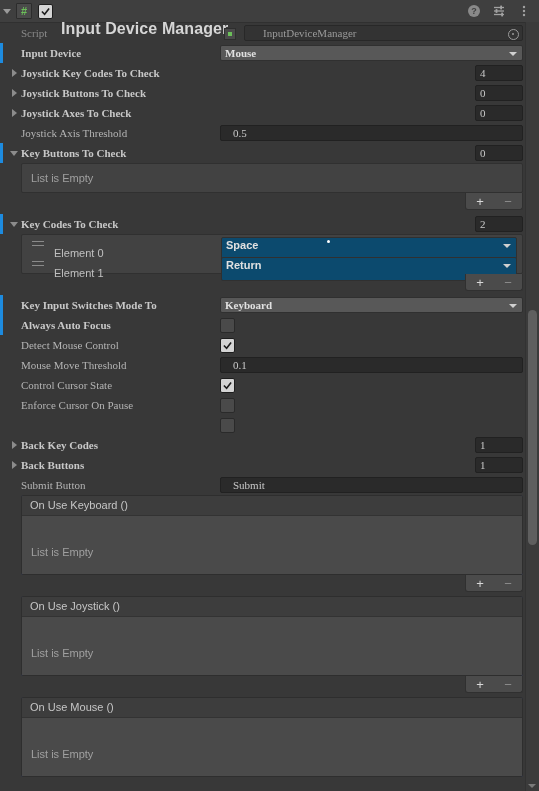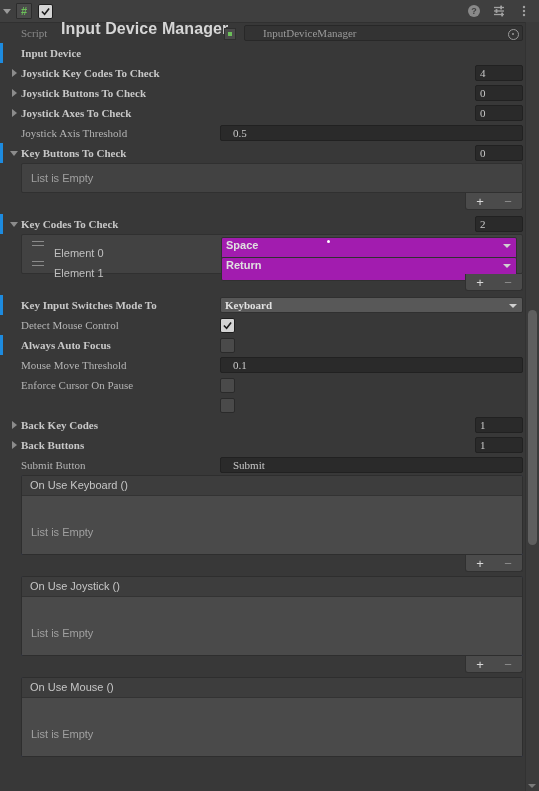--- a/index.html
+++ b/index.html
@@ -210,21 +210,21 @@
   .drag-handle i {
     display: block; height: 1px; background: #8a8a8a; margin-bottom: 3px;
   }
   .elem-lbl {
     position: absolute; left: 32px; top: 8px; height: 20px;
     line-height: 20px; color: #c0c0c0;
   }
   .elem-popup {
     position: absolute; left: 199px; right: 5px; top: 2px; height: 24px;
     box-sizing: border-box;
-    background: #a21caf; border: 1px solid #303030; border-radius: 2px;
+    background: #0c4a6e; border: 1px solid #303030; border-radius: 2px;
     line-height: 14px; padding: 0 4px;
     color: #e0e0e0; font-weight: bold;
   }
   .elem-popup .cv {
     position: absolute; right: 5px; top: 6px;
     width: 0; height: 0;
     border-left: 4px solid transparent;
     border-right: 4px solid transparent;
     border-top: 4px solid #d0d0d0;
   }
@@ -342,20 +342,24 @@
     <div class="field objref">InputDeviceManager</div>
     <div class="objref-ico">
         <i></i>
       </div>
     <div class="objpick"></div>
   </div>
 
   <div class="row">
     <div class="ovr"></div>
     <div class="lbl bold">Input Device</div>
+    <div class="popup">
+      <span>Mouse</span>
+      <span class="cv"></span>
+    </div>
   </div>
 
   <div class="row">
     <div class="arrow-cell">
       <div class="tri-right-sm"></div>
     </div>
     <div class="lbl bold">Joystick Key Codes To Check</div>
     <div class="field num">4</div>
   </div>
 
@@ -442,43 +446,53 @@
   <div class="row">
     <div class="ovr"></div>
     <div class="lbl bold">Key Input Switches Mode To</div>
     <div class="popup">
       <span>Keyboard</span>
       <span class="cv"></span>
     </div>
   </div>
 
   <div class="row">
+    <div class="ovr"></div>
+    <div class="lbl bold">Always Auto Focus</div>
+    <div class="cb-cell">
+      <div class="chk off"></div>
+    </div>
+  </div>
+
+  <div class="row">
     <div class="lbl">Detect Mouse Control</div>
     <div class="cb-cell">
       <div class="chk">
         <svg class="mark" viewBox="0 0 10 10">
           <path d="M1 5 L4 8 L9 1.6" stroke="#1d1d1d" stroke-width="1.8" fill="none"></path>
         </svg>
       </div>
     </div>
   </div>
 
   <div class="row">
-    <div class="ovr"></div>
-    <div class="lbl bold">Always Auto Focus</div>
-    <div class="cb-cell">
-      <div class="chk off"></div>
-    </div>
-  </div>
-
-  <div class="row">
     <div class="lbl">Mouse Move Threshold</div>
     <div class="field wide">0.1</div>
   </div>
 
+  <div class="row">
+    <div class="lbl">Control Cursor State</div>
+    <div class="cb-cell">
+      <div class="chk">
+        <svg class="mark" viewBox="0 0 10 10">
+          <path d="M1 5 L4 8 L9 1.6" stroke="#1d1d1d" stroke-width="1.8" fill="none"></path>
+        </svg>
+      </div>
+    </div>
+  </div>
 
   <div class="row">
     <div class="lbl">Enforce Cursor On Pause</div>
     <div class="cb-cell">
       <div class="chk off"></div>
     </div>
   </div>
 
   <div class="row">
     <div class="cb-cell">

